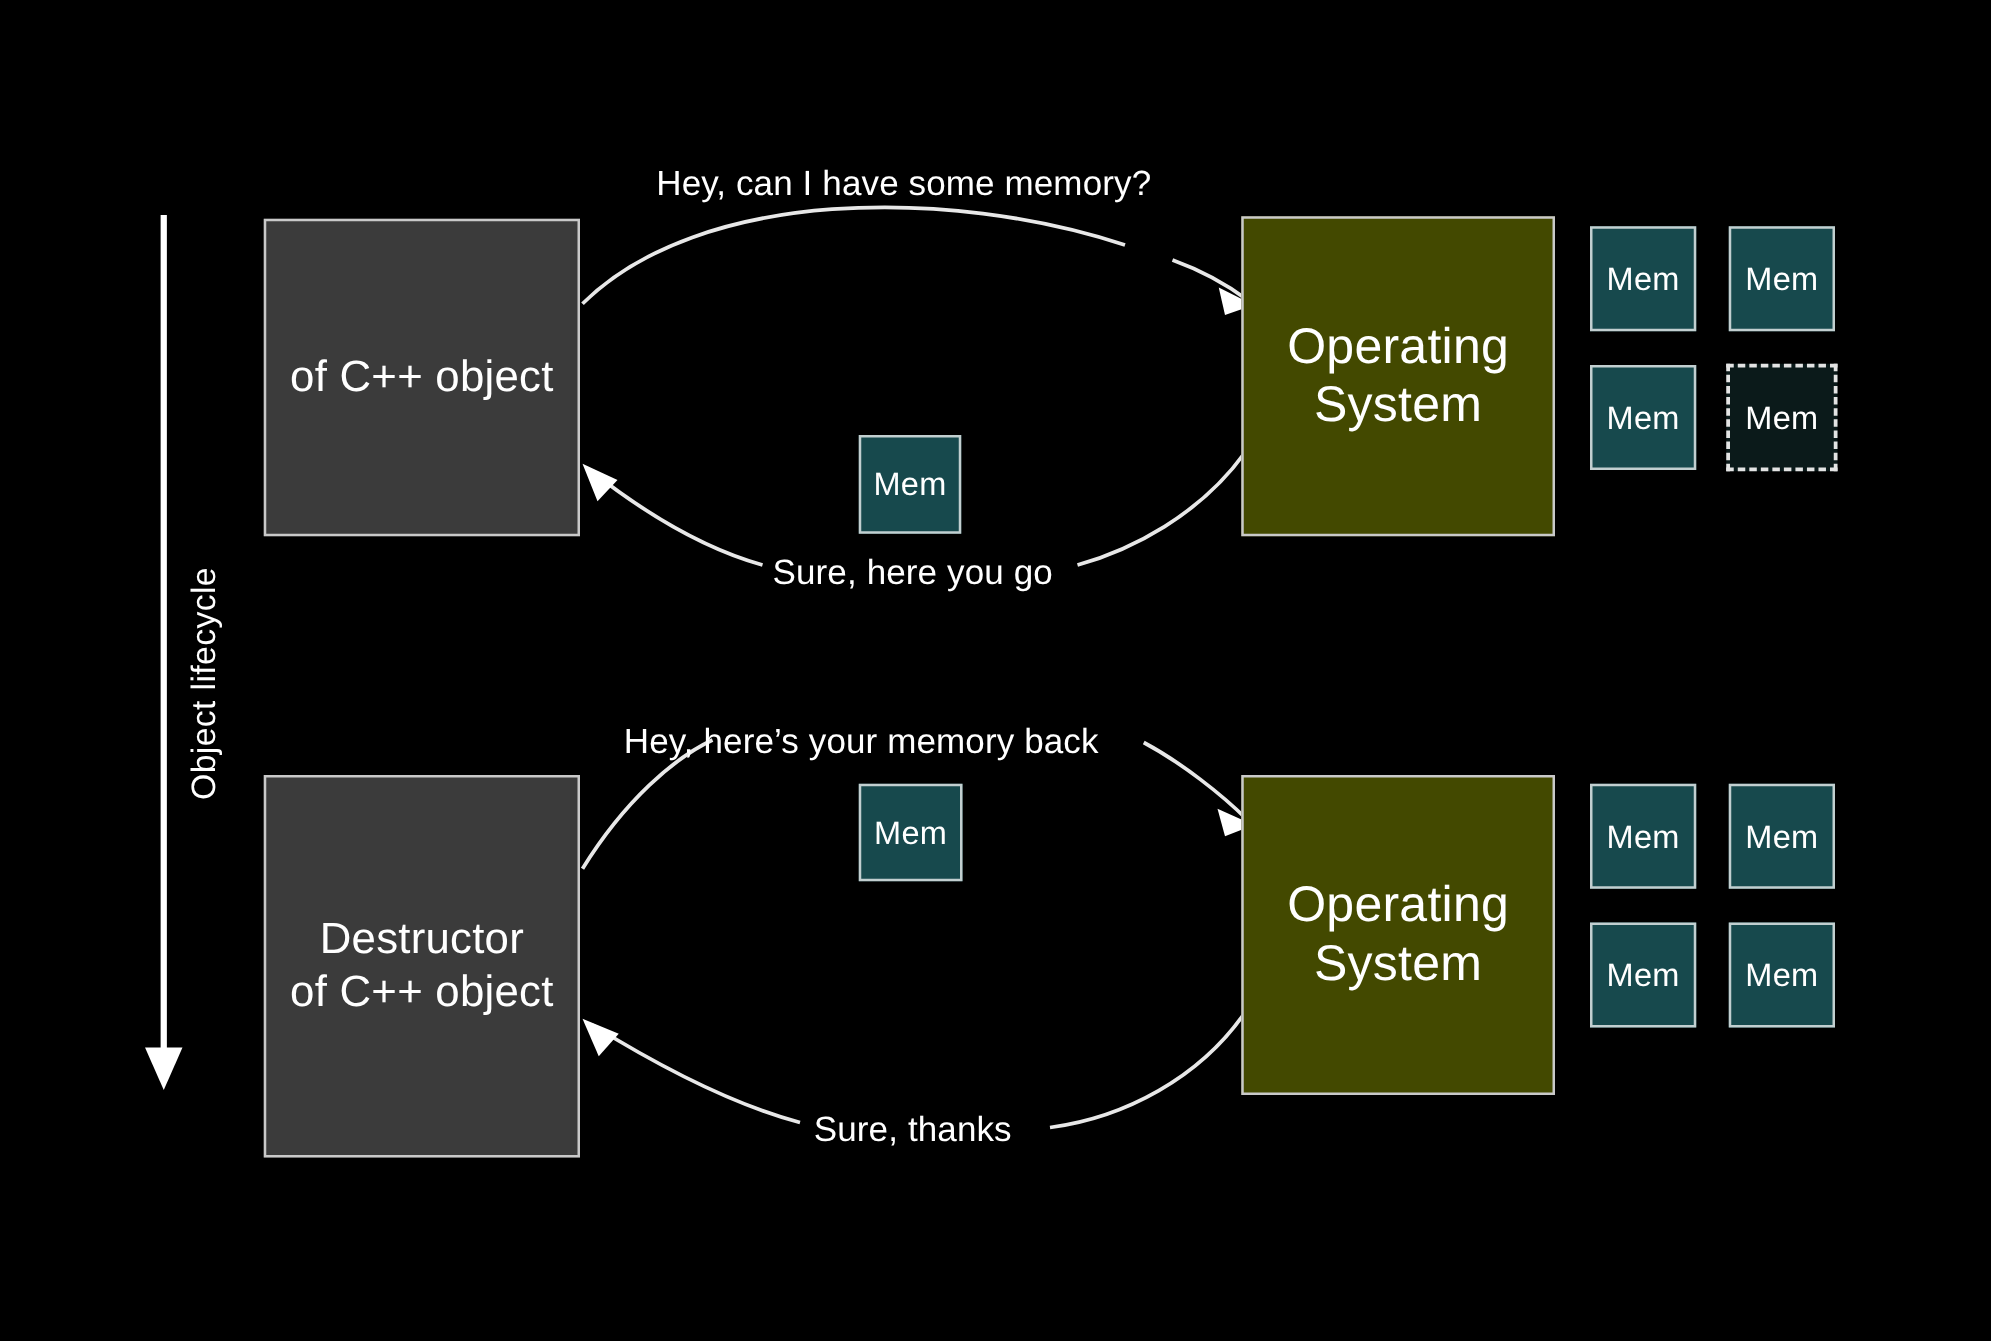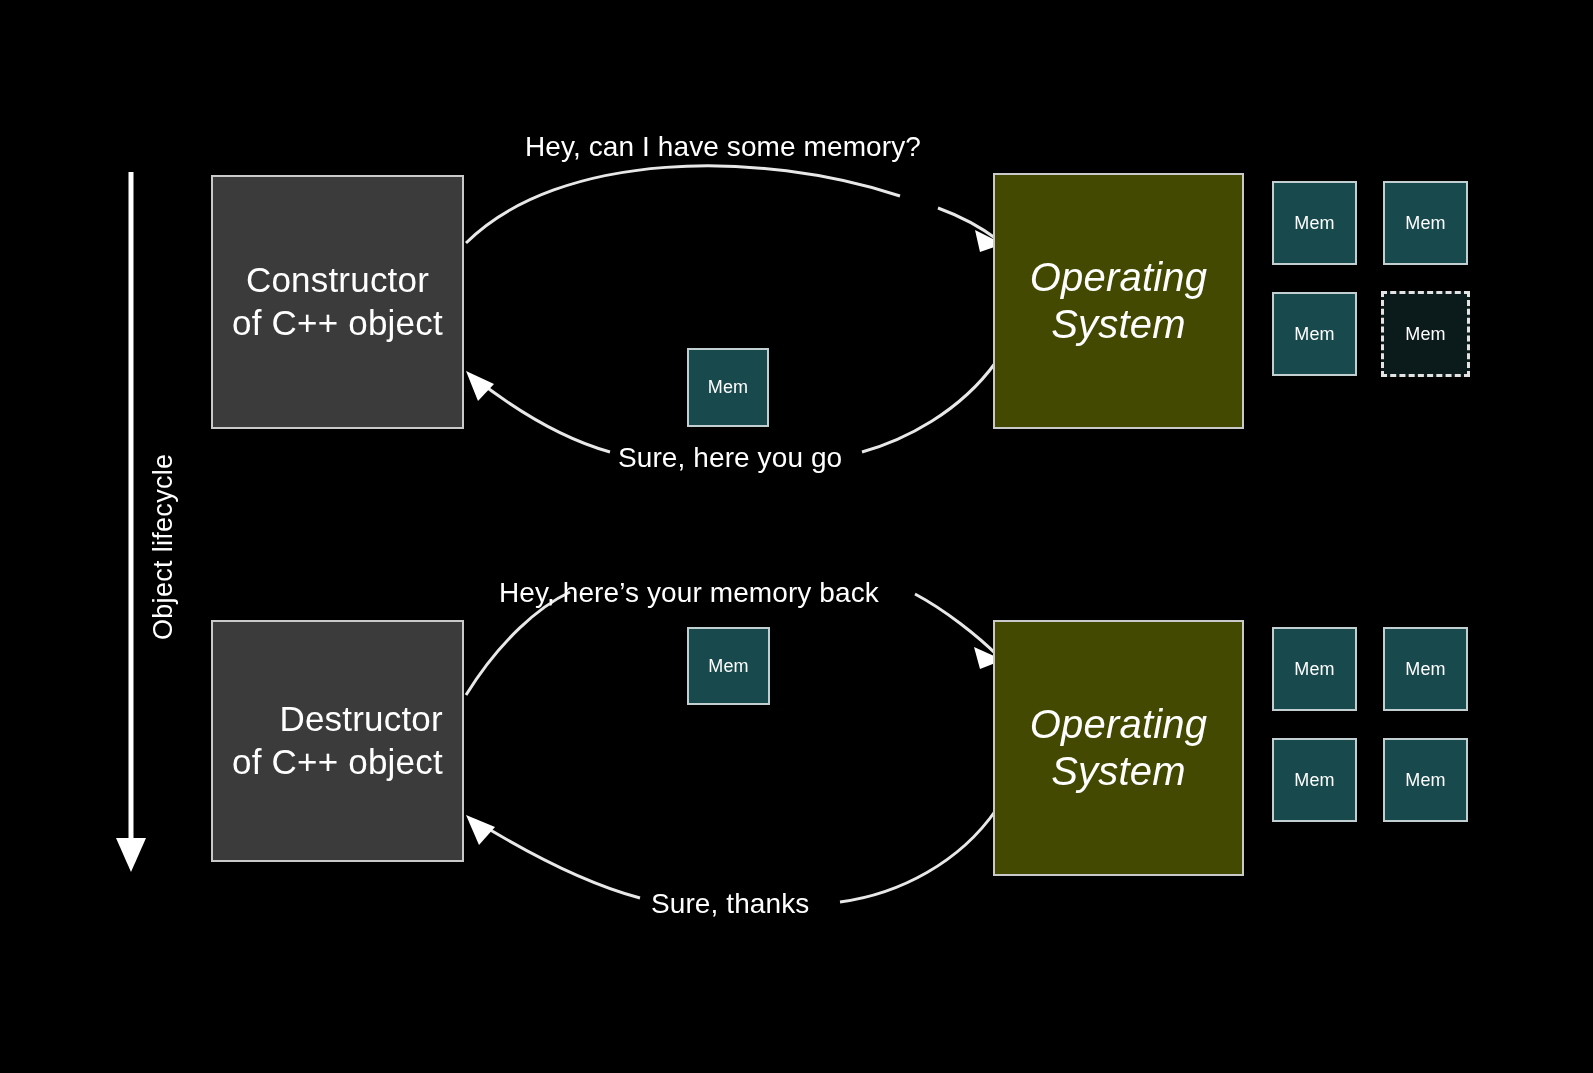--- a/index.html
+++ b/index.html
@@ -36,33 +36,32 @@
     letter-spacing: 0.2px;
     font-weight: 400;
   }
   .actor-box.caller {
     background: #3b3b3b;
   }
   .actor-box.os {
     background: #434900;
     font-size: 40px;
     line-height: 1.18;
-    font-style: italic;
   }
   
   .mem-block {
     position: absolute;
     box-sizing: border-box;
     display: flex;
     align-items: center;
     justify-content: center;
     background: #17494d;
     border: 2px solid #c2cfd0;
     color: #ffffff;
-    font-size: 18px;
+    font-size: 26px;
     letter-spacing: 0.2px;
   }
   .mem-block.free {
     background: #0b1a1a;
     border: 3px dashed #e3e3e3;
   }
   
   .speech {
     position: absolute;
     color: #ffffff;
@@ -136,21 +135,20 @@
       <path class="flow-line" d="M 996 810 C 960 862 900 894 840 902"></path>
       <path class="flow-line" d="M 640 898 C 580 882 516 846 474 820"></path>
       <polygon class="arrow-fill" points="466,815 495,827 479,845"></polygon>
     </g>
   </svg>
 
   <div class="lifecycle-label" style="left: 148px; top: 640px;">Object lifecycle</div>
 
   <div class="node actor-box caller" style="left:211px; top:175px; width:253px; height:254px;">
     <div>
-      <div>Constructor</div>
       <div>of C++ object</div>
     </div>
   </div>
 
   <div class="node actor-box os" style="left:993px; top:173px; width:251px; height:256px;">
     <div>
       <div>Operating</div>
       <div>System</div>
     </div>
   </div>
@@ -169,21 +167,21 @@
   <div class="mem-block" style="left:1383px; top:181px; width:85px; height:84px;">
     <span>Mem</span>
   </div>
   <div class="mem-block" style="left:1272px; top:292px; width:85px; height:84px;">
     <span>Mem</span>
   </div>
   <div class="mem-block free" style="left:1381px; top:291px; width:89px; height:86px;">
     <span>Mem</span>
   </div>
 
-  <div class="node actor-box caller" style="left:211px; top:620px; width:253px; height:242px;text-align:right;">
+  <div class="node actor-box caller" style="left:211px; top:620px; width:253px; height:306px;">
     <div>
       <div>Destructor</div>
       <div>of C++ object</div>
     </div>
   </div>
 
   <div class="node actor-box os" style="left:993px; top:620px; width:251px; height:256px;">
     <div>
       <div>Operating</div>
       <div>System</div>

